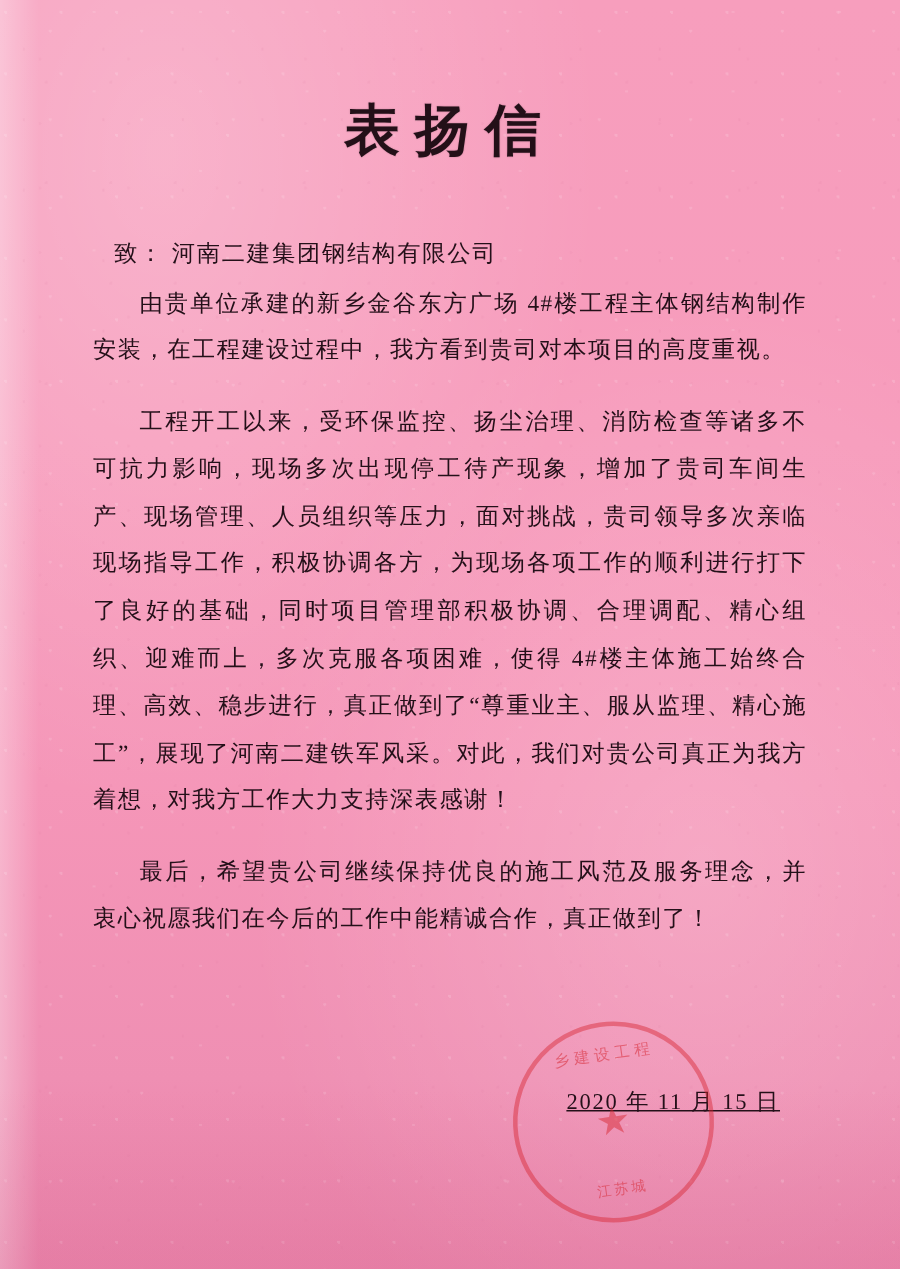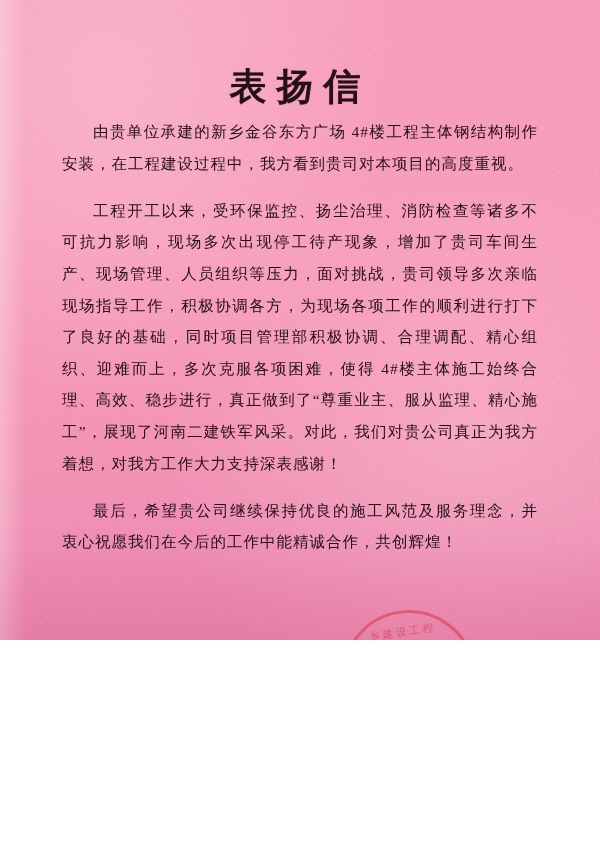--- a/index.html
+++ b/index.html
@@ -8,21 +8,21 @@
   }
   body {
     width: 600px;
     height: 854px;
     background: #ffffff;
     font-family: "Liberation Serif", serif;
   }
   .page {
     position: relative;
     width: 600px;
-    height: 640px;
+    height: 846px;
     overflow: hidden;
     background:
       radial-gradient(ellipse at 18% 12%, rgba(255,255,255,0.22) 0%, rgba(255,255,255,0) 42%),
       radial-gradient(ellipse at 78% 68%, rgba(255,255,255,0.18) 0%, rgba(255,255,255,0) 46%),
       linear-gradient(180deg, #f79ebd 0%, #f79cbc 35%, #f596b8 62%, #ef8fb3 85%, #e87fa6 100%);
   }
   
   .texture {
     position: absolute;
     inset: 0;
@@ -151,26 +151,27 @@
 
 <div class="page">
   <div class="texture"></div>
   <div class="edge-left"></div>
   <div class="edge-bottom"></div>
 
   <div class="content">
 
     <div class="title">表扬信</div>
 
+    <div class="salutation">致： 河南二建集团钢结构有限公司</div>
 
     <p class="body-para first">由贵单位承建的新乡金谷东方广场 4#楼工程主体钢结构制作安装，在工程建设过程中，我方看到贵司对本项目的高度重视。</p>
 
     <p class="body-para">工程开工以来，受环保监控、扬尘治理、消防检查等诸多不可抗力影响，现场多次出现停工待产现象，增加了贵司车间生产、现场管理、人员组织等压力，面对挑战，贵司领导多次亲临现场指导工作，积极协调各方，为现场各项工作的顺利进行打下了良好的基础，同时项目管理部积极协调、合理调配、精心组织、迎难而上，多次克服各项困难，使得 4#楼主体施工始终合理、高效、稳步进行，真正做到了“尊重业主、服从监理、精心施工”，展现了河南二建铁军风采。对此，我们对贵公司真正为我方着想，对我方工作大力支持深表感谢！</p>
 
-    <p class="body-para">最后，希望贵公司继续保持优良的施工风范及服务理念，并衷心祝愿我们在今后的工作中能精诚合作，共创辉煌！</p>
+    <p class="body-para">最后，希望贵公司继续保持优良的施工风范及服务理念，并衷心祝愿我们在今后的工作中能精诚合作，真正做到了！</p>
 
     <div class="sign-block">
       <div class="seal">
         <div class="seal-text-top">乡建设工程</div>
         <div class="seal-star">★</div>
         <div class="seal-text-bottom">江苏城</div>
       </div>
       <div class="sign-date">2020 年 11 月 15 日</div>
     </div>
 

